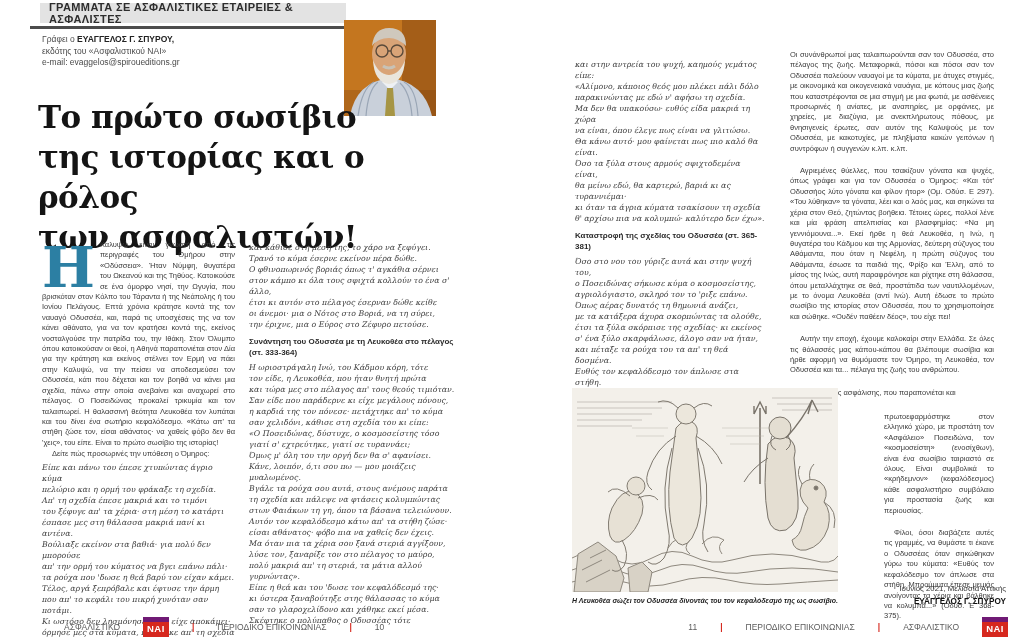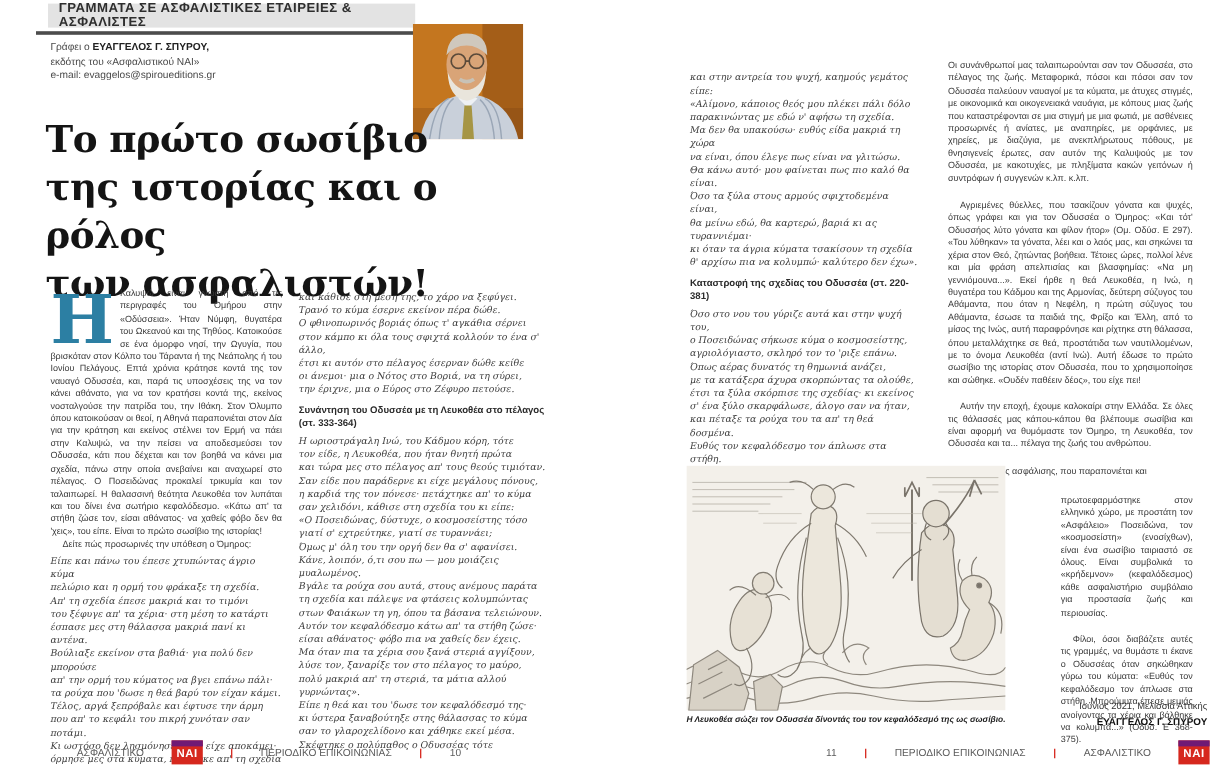--- a/index.html
+++ b/index.html
@@ -142,21 +142,21 @@
     <div class="poem">και στην αντρεία του ψυχή, καημούς γεμάτος είπε:
 «Αλίμονο, κάποιος θεός μου πλέκει πάλι δόλο
 παρακινώντας με εδώ ν' αφήσω τη σχεδία.
 Μα δεν θα υπακούσω· ευθύς είδα μακριά τη χώρα
 να είναι, όπου έλεγε πως είναι να γλιτώσω.
 Θα κάνω αυτό· μου φαίνεται πως πιο καλό θα είναι.
 Όσο τα ξύλα στους αρμούς σφιχτοδεμένα είναι,
 θα μείνω εδώ, θα καρτερώ, βαριά κι ας τυραννιέμαι·
 κι όταν τα άγρια κύματα τσακίσουν τη σχεδία
 θ' αρχίσω πια να κολυμπώ· καλύτερο δεν έχω».</div>
-    <div class="subhead">Καταστροφή της σχεδίας του Οδυσσέα (στ. 220-381)</div>
+    <div class="subhead">Καταστροφή της σχεδίας του Οδυσσέα (στ. 365-381)</div>
     <div class="poem">Όσο στο νου του γύριζε αυτά και στην ψυχή του,
 ο Ποσειδώνας σήκωσε κύμα ο κοσμοσείστης,
 αγριολόγιαστο, σκληρό τον το 'ριξε επάνω.
 Όπως αέρας δυνατός τη θημωνιά ανάζει,
 με τα κατάξερα άχυρα σκορπώντας τα ολούθε,
 έτσι τα ξύλα σκόρπισε της σχεδίας· κι εκείνος
 σ' ένα ξύλο σκαρφάλωσε, άλογο σαν να ήταν,
 και πέταξε τα ρούχα του τα απ' τη θεά δοσμένα.
 Ευθύς τον κεφαλόδεσμο τον άπλωσε στα στήθη.
 Μπρούμυτα έπεσε μεμιάς ανοίγοντας τα χέρια
@@ -165,21 +165,21 @@
 «Έτσι με βάσανα πολλά στη θάλασσα παιδέψου,
 ώσπου με θεόθρεφτους ανθρώπους ξανασμίξεις·
 μα για τα τόσα βάσανα παράπονο δεν έχεις;»
 Είπε και τα κριόρυχα άλογα με μαστίγιο
 χτύπησε, για τ' αρχοντικό προς τις Αιγές να πάνε.</div>
   </div>
 
   <div class="col rcol2">
       <p class="bpara">Οι συνάνθρωποί μας ταλαιπωρούνται σαν τον Οδυσσέα, στο πέλαγος της ζωής. Μεταφορικά, πόσοι και πόσοι σαν τον Οδυσσέα παλεύουν ναυαγοί με τα κύματα, με άτυχες στιγμές, με οικονομικά και οικογενειακά ναυάγια, με κόπους μιας ζωής που καταστρέφονται σε μια στιγμή με μια φωτιά, με ασθένειες προσωρινές ή ανίατες, με αναπηρίες, με ορφάνιες, με χηρείες, με διαζύγια, με ανεκπλήρωτους πόθους, με θνησιγενείς έρωτες, σαν αυτόν της Καλυψούς με τον Οδυσσέα, με κακοτυχίες, με πληξίματα κακών γειτόνων ή συντρόφων ή συγγενών κ.λπ. κ.λπ.</p>
       <p class="bpara">Αγριεμένες θύελλες, που τσακίζουν γόνατα και ψυχές, όπως γράφει και για τον Οδυσσέα ο Όμηρος: «Και τότ' Οδυσσήος λύτο γόνατα και φίλον ήτορ» (Ομ. Οδύσ. Ε 297). «Του λύθηκαν» τα γόνατα, λέει και ο λαός μας, και σηκώνει τα χέρια στον Θεό, ζητώντας βοήθεια. Τέτοιες ώρες, πολλοί λένε και μία φράση απελπισίας και βλασφημίας: «Να μη γεννιόμουνα...». Εκεί ήρθε η θεά Λευκοθέα, η Ινώ, η θυγατέρα του Κάδμου και της Αρμονίας, δεύτερη σύζυγος του Αθάμαντα, που όταν η Νεφέλη, η πρώτη σύζυγος του Αθάμαντα, έσωσε τα παιδιά της, Φρίξο και Έλλη, από το μίσος της Ινώς, αυτή παραφρόνησε και ρίχτηκε στη θάλασσα, όπου μεταλλάχτηκε σε θεά, προστάτιδα των ναυτιλλομένων, με το όνομα Λευκοθέα (αντί Ινώ). Αυτή έδωσε το πρώτο σωσίβιο της ιστορίας στον Οδυσσέα, που το χρησιμοποίησε και σώθηκε. «Ουδέν παθέειν δέος», του είχε πει!</p>
-      <p class="bpara">Αυτήν την εποχή, έχουμε καλοκαίρι στην Ελλάδα. Σε όλες τις θάλασσές μας κάπου-κάπου θα βλέπουμε σωσίβια και είναι αφορμή να θυμόμαστε τον Όμηρο, τη Λευκοθέα, τον Οδυσσέα και τα... πέλαγα της ζωής του ανθρώπου.</p>
+      <p class="bpara">Αυτήν την εποχή, έχουμε καλοκαίρι στην Ελλάδα. Σε όλες τις θάλασσές μας κάπου-κάπου θα βλέπουμε σωσίβια και ήρθε αφορμή να θυμόμαστε τον Όμηρο, τη Λευκοθέα, τον Οδυσσέα και τα... πέλαγα της ζωής του ανθρώπου.</p>
       <p class="bpara">Η έννοια της ασφάλισης, που παραπονιέται και</p>
     </div>
 
   <div class="engraving">
     <svg width="266" height="204" viewBox="0 0 266 204" xmlns="http://www.w3.org/2000/svg">
       <rect width="266" height="204" fill="#f3f0ea"></rect>
       <g stroke="#aaa49a" stroke-width="0.7" fill="none" opacity="0.8">
         <path d="M5,14 H100 M5,20 H90 M5,26 H80 M5,32 H70 M5,38 H60"></path>
         <path d="M200,10 H260 M205,16 H260 M210,22 H260"></path>
       </g>

